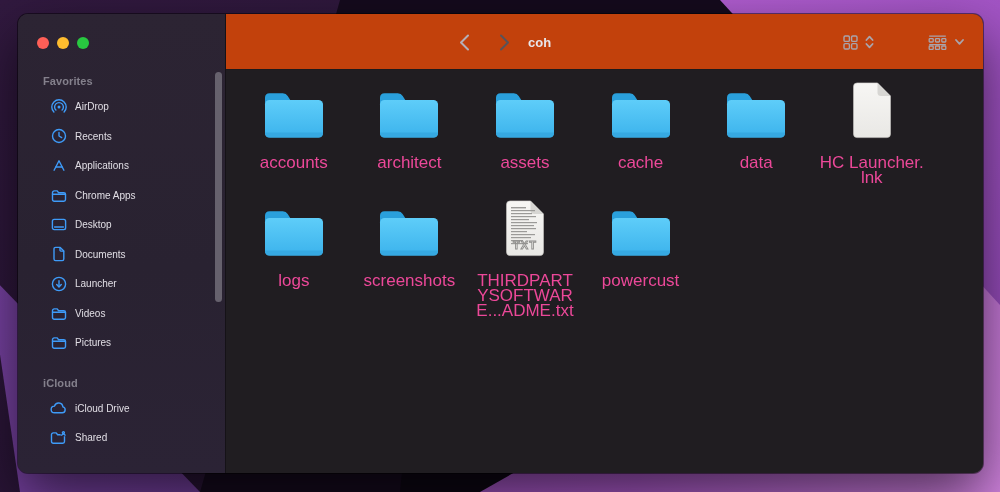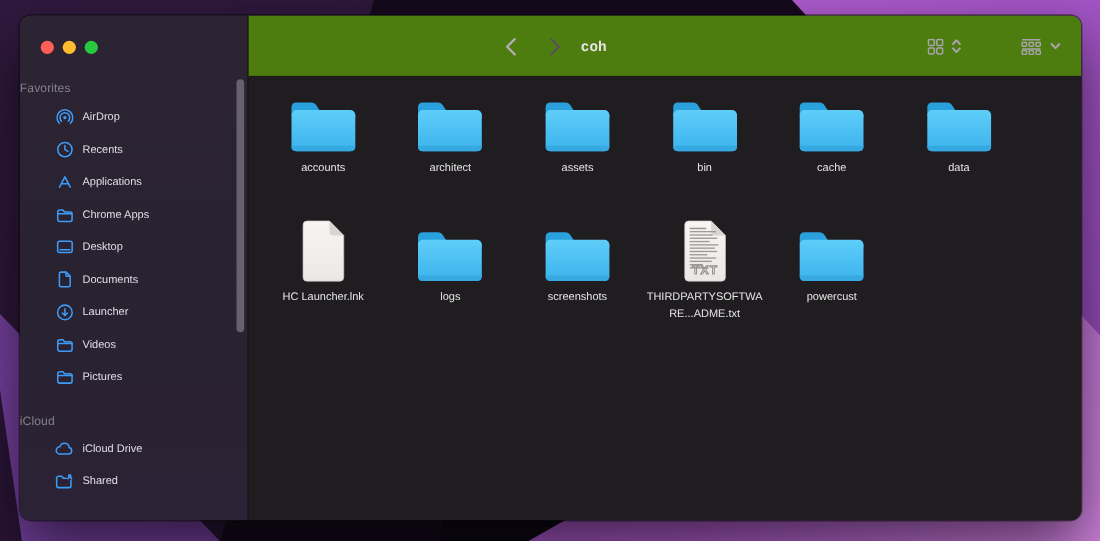--- a/index.html
+++ b/index.html
@@ -22,39 +22,39 @@
     box-shadow:0 22px 55px rgba(0,0,0,.6), 0 0 0 1px rgba(0,0,0,.45), inset 0 0 0 1px rgba(255,255,255,.07);
     background:#201d21; }
 
   
   .sidebar { position:relative; width:208px; flex:0 0 208px;
     background:linear-gradient(180deg,#2c2433 0%,#292231 55%,#2b2335 100%);
     border-right:1px solid #151217; }
   .traffic { position:absolute; left:19px; top:23px; display:flex; gap:8px; }
   .traffic span { width:12px; height:12px; border-radius:50%; display:block; }
   .side-list { position:absolute; left:0; right:0; top:56px; }
-  .side-header { height:22px; line-height:22px; font-size:11px; font-weight:400; color:#84808c; letter-spacing:.1px; }
+  .side-header { height:22px; line-height:22px; padding-left:25px; font-size:11px; font-weight:700; color:#84808c; letter-spacing:.1px; }
   .side-gap { height:14px; }
   .side-item { height:29.5px; display:flex; align-items:center; padding-left:24px; color:#e0dde4; font-size:10px; border-radius:6px; margin:0 8px; }
   .side-item .side-ico { width:17px; height:16px; margin-right:8px; flex:0 0 17px; display:flex; align-items:center; justify-content:center; }
   .side-scrollbar { position:absolute; right:3px; top:58px; width:7px; height:230px; border-radius:4px; background:#7b7781; opacity:.75; }
 
   
   .main { flex:1; display:flex; flex-direction:column; min-width:0; }
-  .toolbar { position:relative; height:56px; flex:0 0 56px; background:#4d7c0f; border-bottom:1px solid #1c1a1d;font-family:Liberation Mono, monospace; }
+  .toolbar { position:relative; height:56px; flex:0 0 56px; background:#c2410c; border-bottom:1px solid #1c1a1d; }
   .tbtn { position:absolute; top:0; height:56px; display:flex; align-items:center; justify-content:center; background:none; border:none; }
   .ttl { position:absolute; top:0; height:56px; display:flex; align-items:center; font-size:13px; font-weight:700; color:#e8e6ea; }
   .ico-main { color:#a9a4ac; } .ico-dim { color:#59555c; }
   .chev-back { color:#b5b0b8; } .chev-fwd { color:#57535a; }
 
   .content { position:relative; flex:1; background:#201d21; }
   .grid { position:absolute; left:10px; top:12px; display:grid; grid-template-columns:repeat(6,115.6px); grid-auto-rows:118px; }
   .grid-item { display:flex; flex-direction:column; align-items:center; }
   .icon-box { height:58px; display:flex; align-items:flex-end; }
-  .item-label { margin-top:5px; font-size:10px; line-height:15px; color:#e5e5e5; text-align:center; max-width:106px; word-break:break-all; }
+  .item-label { margin-top:15px; font-size:17px; line-height:15px; color:#ec4899; text-align:center; max-width:106px; word-break:break-all; }
 
   svg { display:block; }
   .hidden-defs { position:absolute; width:0; height:0; }
 </style>
 </head>
 <body>
 
 <div class="wall">
   <div class="shape sh2"></div>
     <div class="shape sh1"></div>
@@ -280,30 +280,20 @@
           </div>
           <div class="grid-item">
             <div class="icon-box">
               <svg width="62" height="51" viewBox="0 0 62 51">
       <path d="M2 16 V8.8 Q2 4.2 6.6 4.2 H19.8 q3.3 0 4.9 2.7 L28.2 12.4 H56 q4 0 4 4 V18 Z" fill="#2aa0dc"></path>
       <rect x="2" y="11" width="58" height="37.5" rx="4.6" fill="url(#foldg)"></rect>
       <path d="M2 43.5 H60 v.6 q0 4.4-4.4 4.4 H6.4 Q2 48.5 2 44.1 Z" fill="#36a9e2"></path>
     </svg>
             </div>
             <div class="item-label">assets</div>
-          </div>
-          <div class="grid-item">
-            <div class="icon-box">
-              <svg width="62" height="51" viewBox="0 0 62 51">
-      <path d="M2 16 V8.8 Q2 4.2 6.6 4.2 H19.8 q3.3 0 4.9 2.7 L28.2 12.4 H56 q4 0 4 4 V18 Z" fill="#2aa0dc"></path>
-      <rect x="2" y="11" width="58" height="37.5" rx="4.6" fill="url(#foldg)"></rect>
-      <path d="M2 43.5 H60 v.6 q0 4.4-4.4 4.4 H6.4 Q2 48.5 2 44.1 Z" fill="#36a9e2"></path>
-    </svg>
-            </div>
-            <div class="item-label">bin</div>
           </div>
           <div class="grid-item">
             <div class="icon-box">
               <svg width="62" height="51" viewBox="0 0 62 51">
       <path d="M2 16 V8.8 Q2 4.2 6.6 4.2 H19.8 q3.3 0 4.9 2.7 L28.2 12.4 H56 q4 0 4 4 V18 Z" fill="#2aa0dc"></path>
       <rect x="2" y="11" width="58" height="37.5" rx="4.6" fill="url(#foldg)"></rect>
       <path d="M2 43.5 H60 v.6 q0 4.4-4.4 4.4 H6.4 Q2 48.5 2 44.1 Z" fill="#36a9e2"></path>
     </svg>
             </div>
             <div class="item-label">cache</div>

